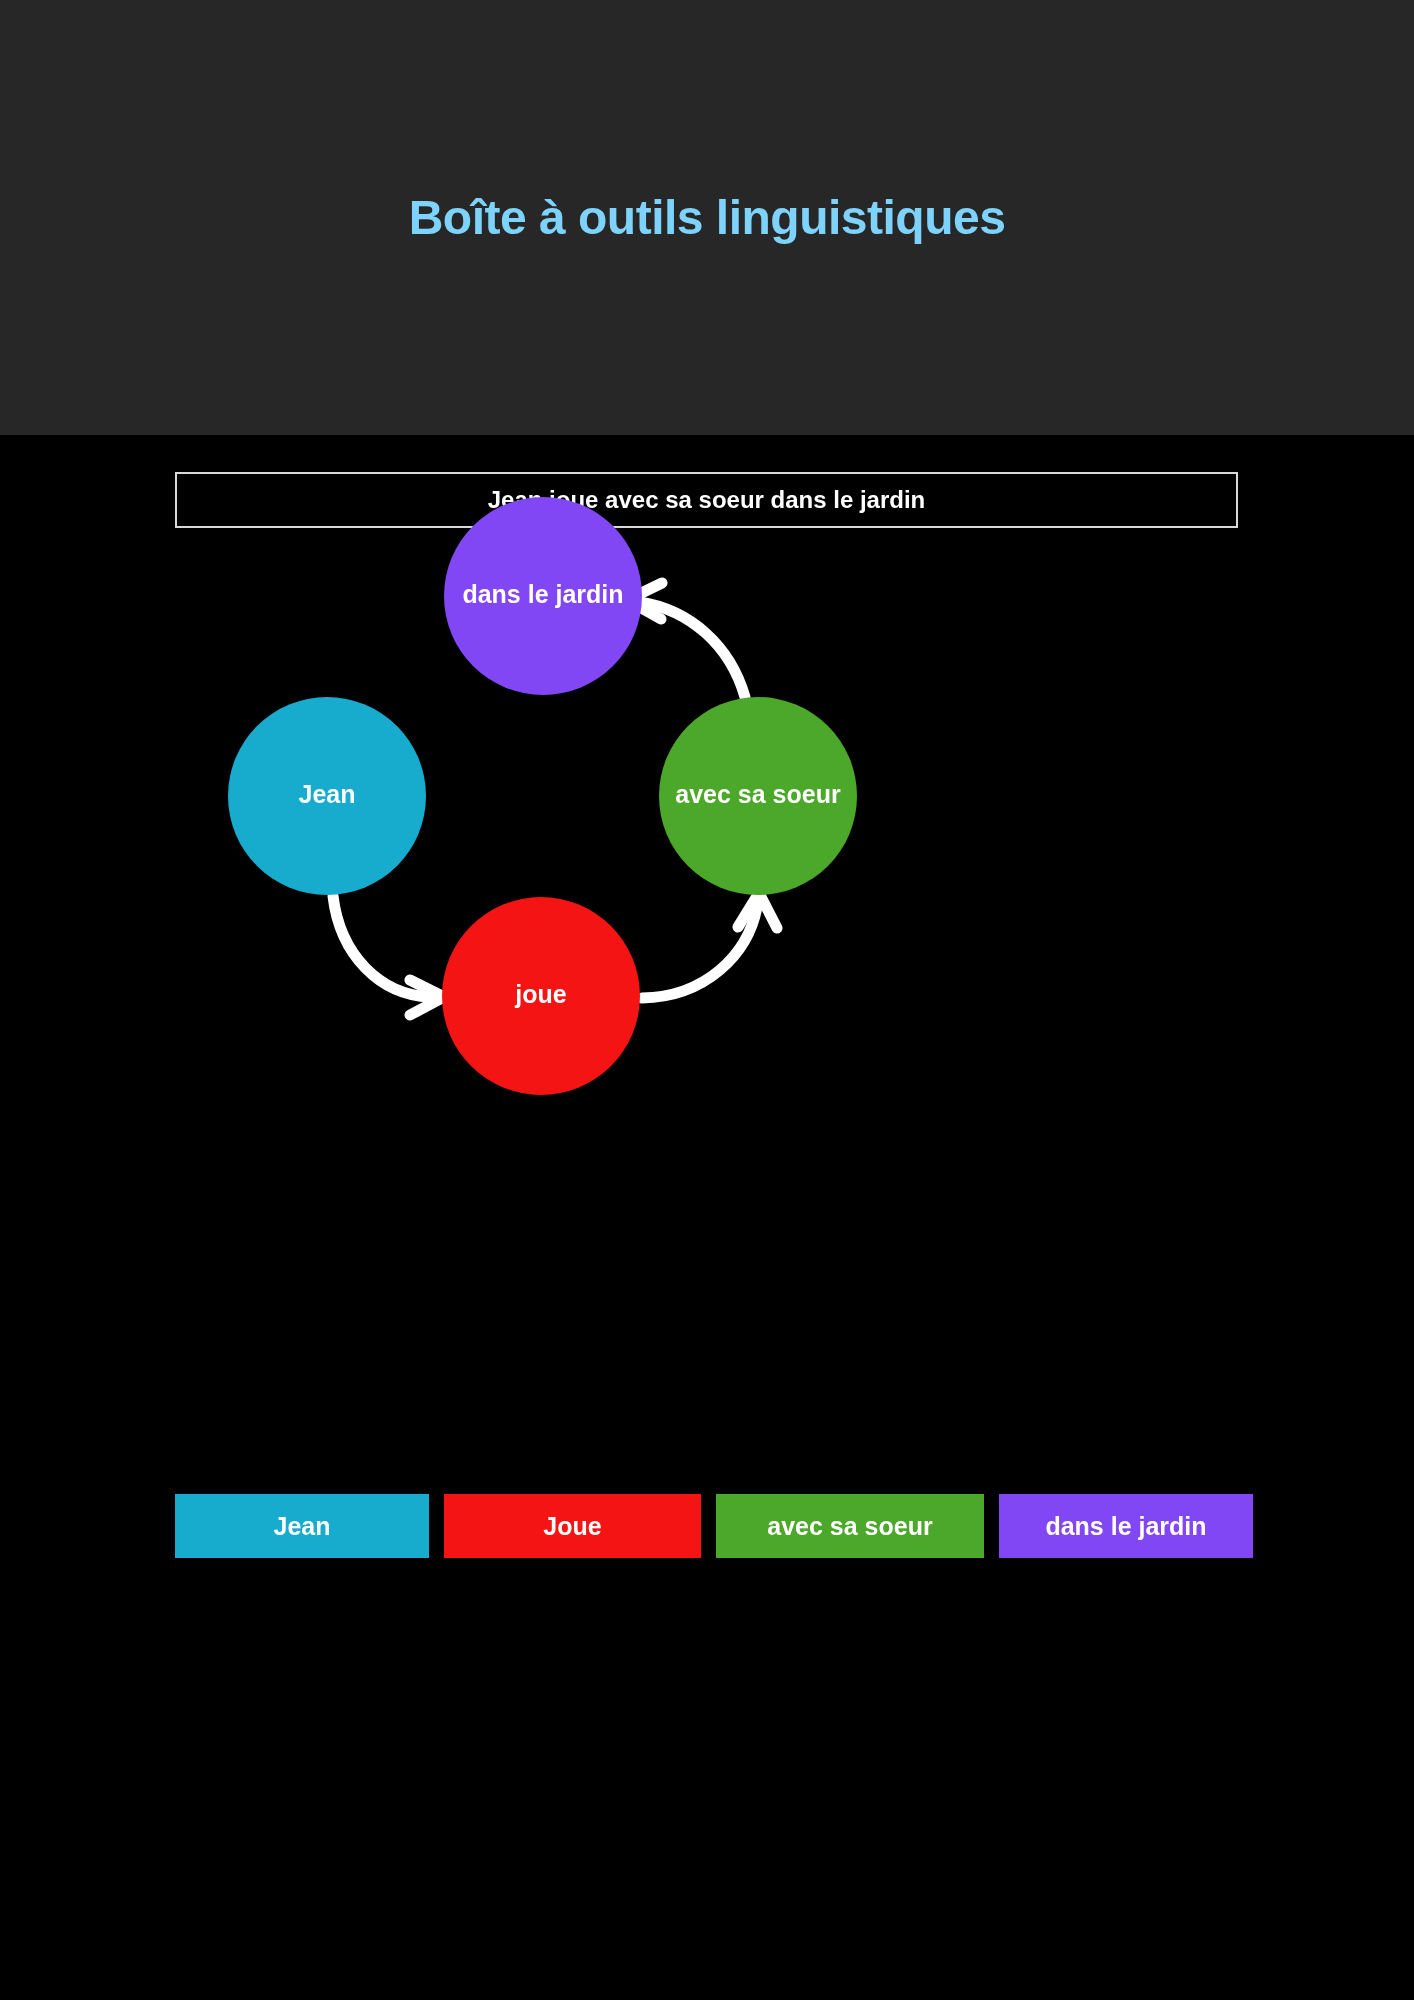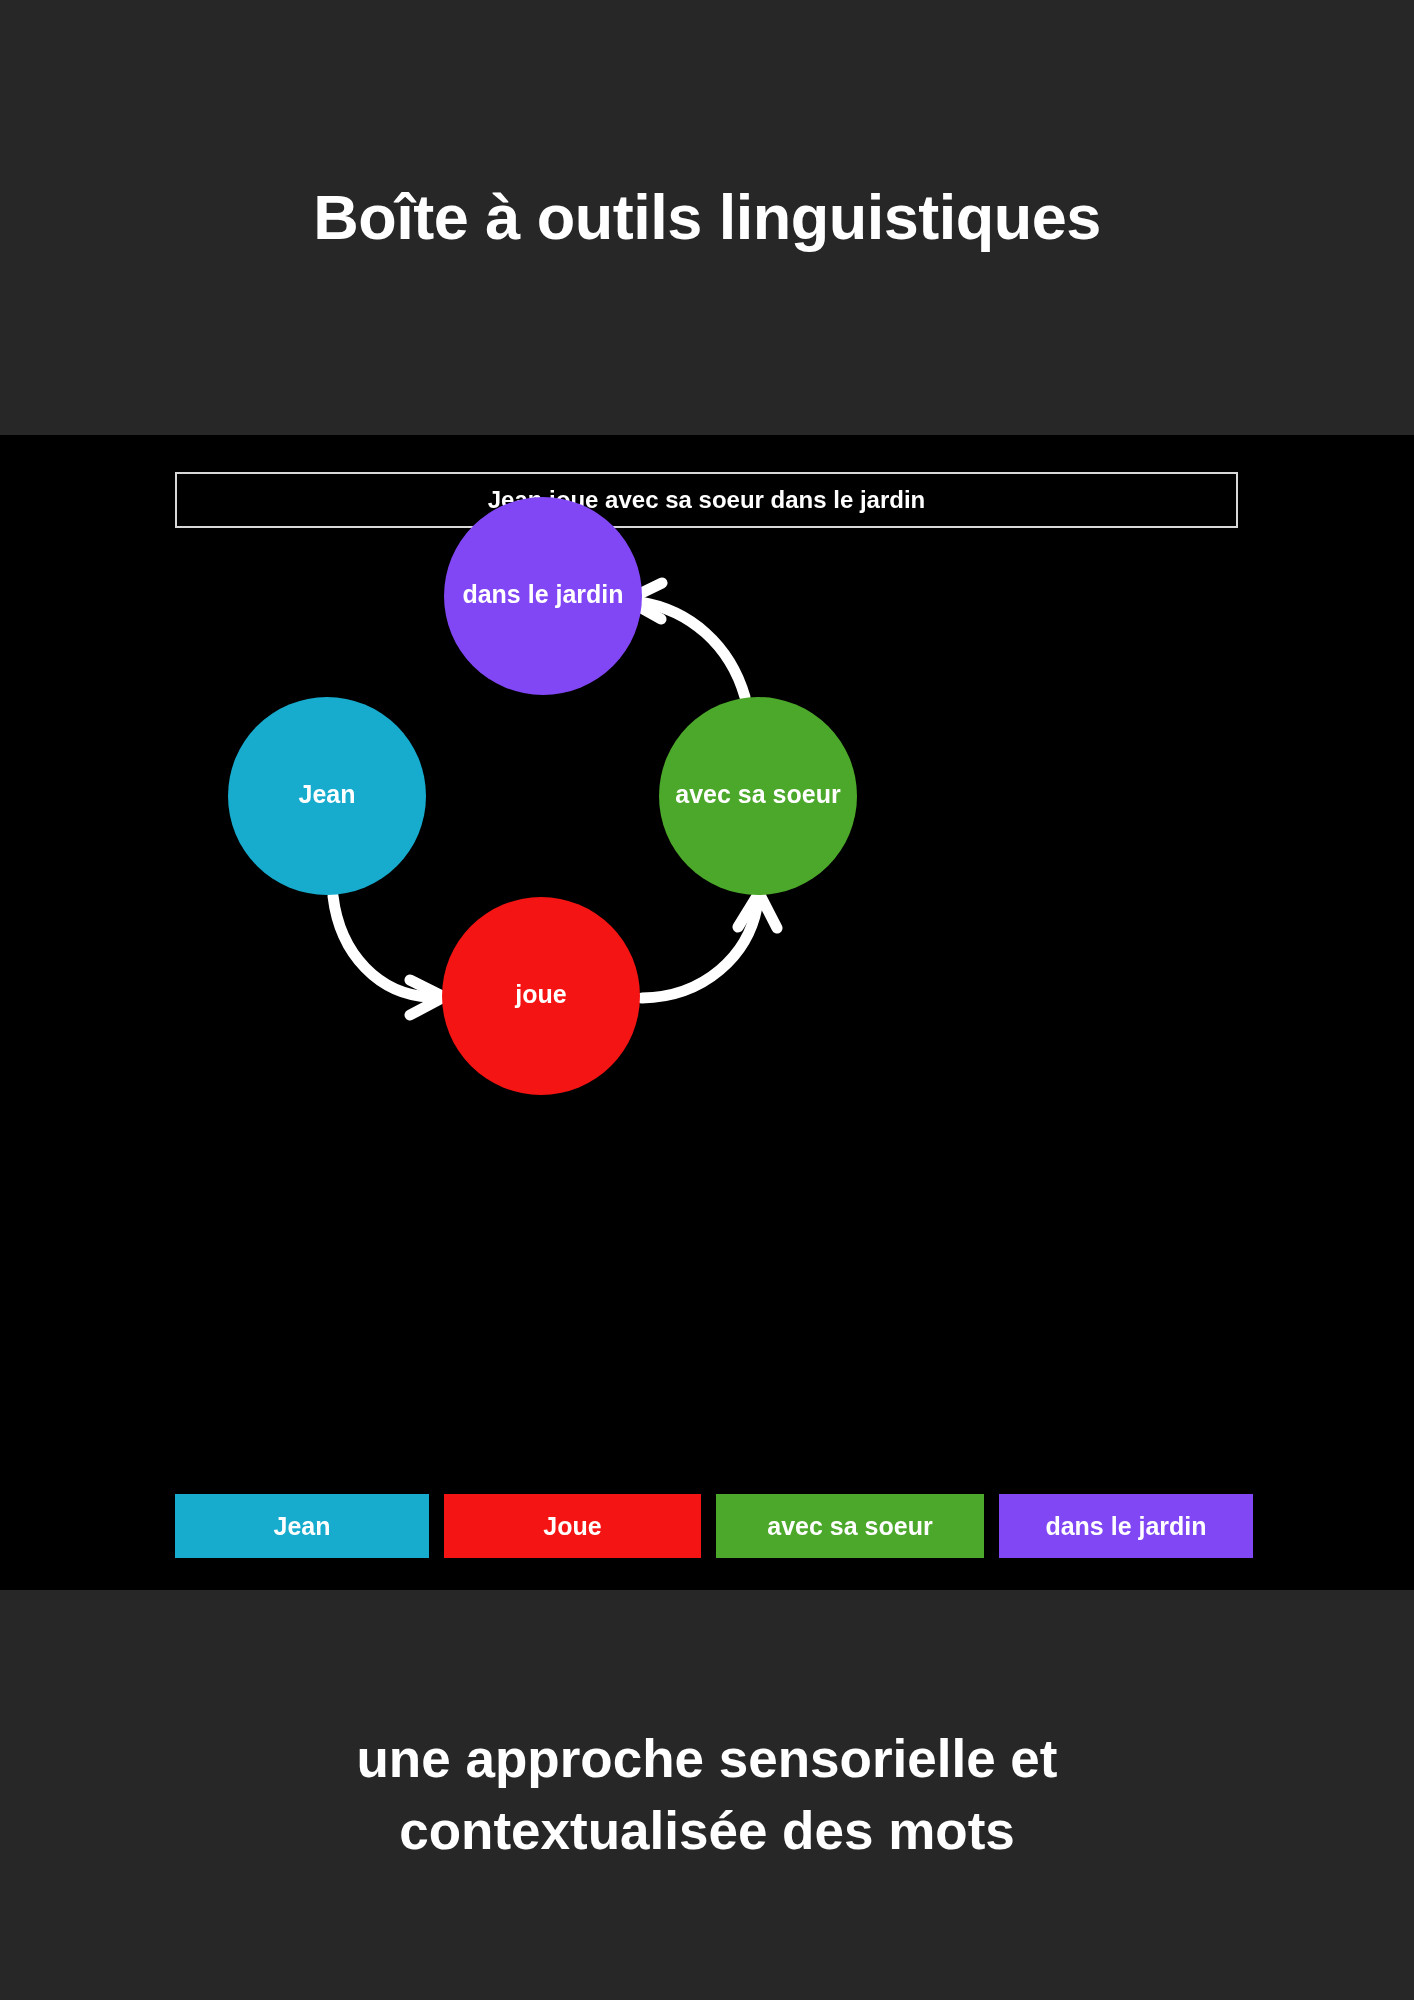--- a/index.html
+++ b/index.html
@@ -24,22 +24,22 @@
     left: 0;
     top: 0;
     width: 1414px;
     height: 435px;
     background: #272727;
     display: flex;
     align-items: center;
     justify-content: center;
   }
   .page-title {
-    color: #ffffff;
-    font-size: 63px;
+    color: #7dd3fc;
+    font-size: 48px;
     font-weight: 700;
     letter-spacing: -0.5px;
     text-align: center;
     line-height: 1.15;
     white-space: nowrap;
   }
 
   
   .stage {
     position: absolute;
@@ -205,17 +205,14 @@
       <div class="legend-chip chip-2" style="background:#4ca82a">
         <span>avec sa soeur</span>
       </div>
       <div class="legend-chip chip-3" style="background:#8247f5">
         <span>dans le jardin</span>
       </div>
     </div>
 
   </div>
 
-  <div class="footer-band">
-    <div class="footer-text">une approche sensorielle et contextualisée des mots</div>
-  </div>
 
 </div>
 
 </body></html>

